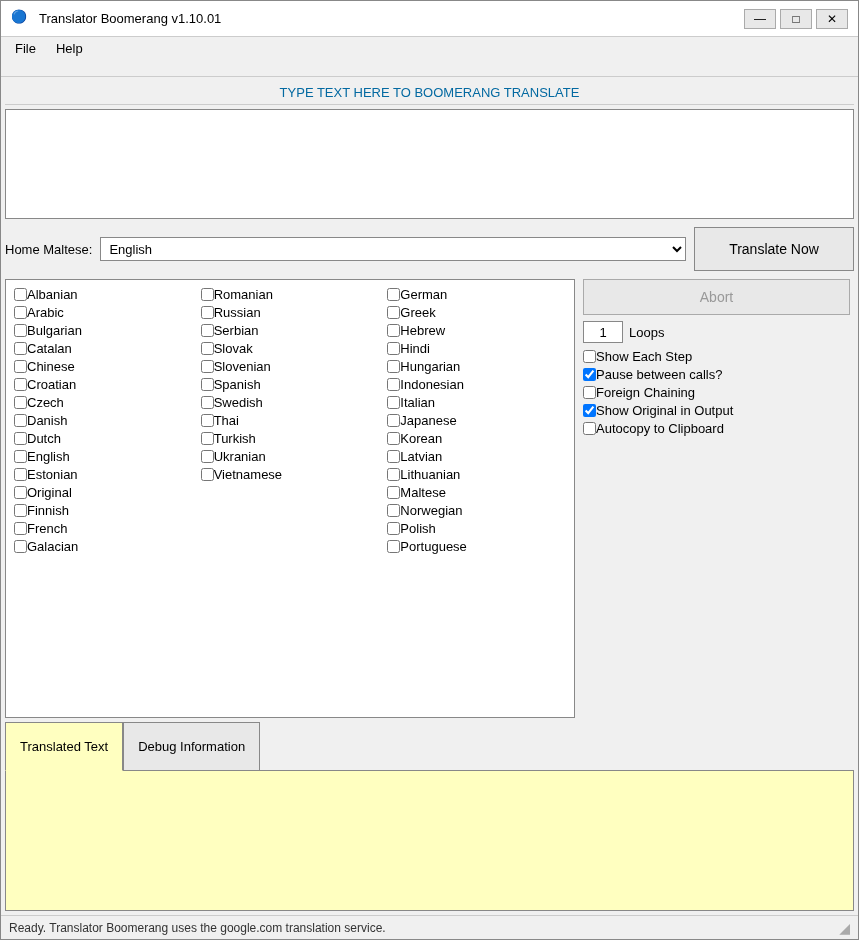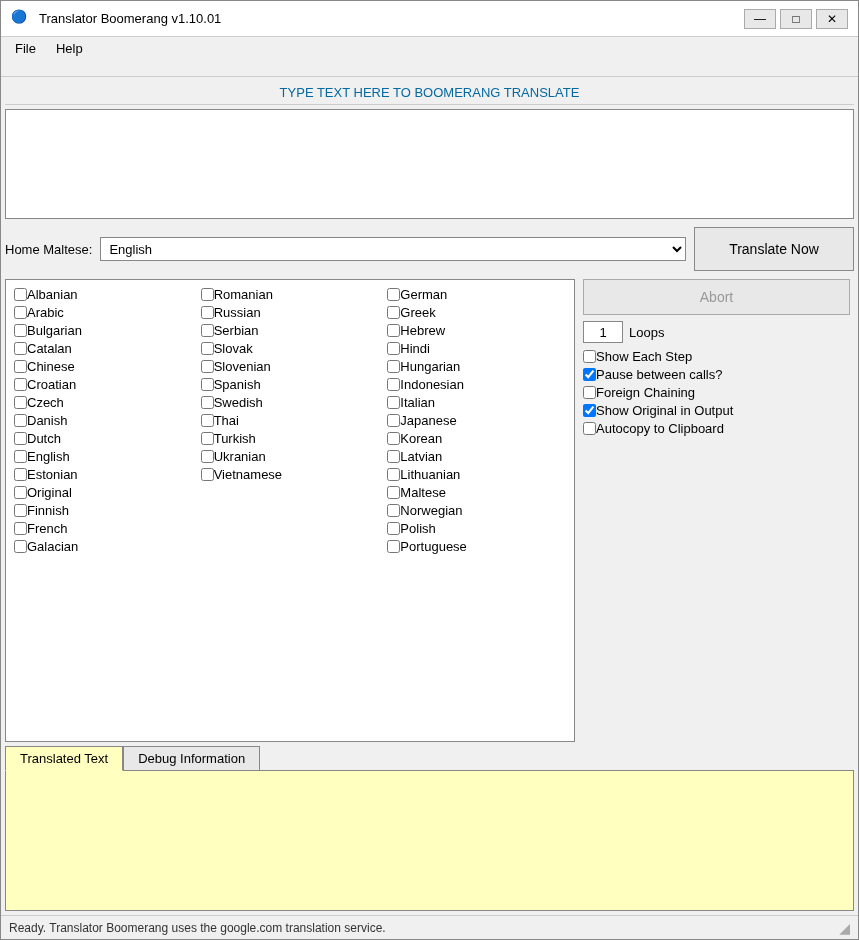--- a/index.html
+++ b/index.html
@@ -216,21 +216,21 @@
       display: flex;
       flex-direction: column;
       flex: 0 0 auto;
     }
     .tab-bar {
       display: flex;
       border-bottom: 1px solid #888;
       gap: 0;
     }
     .tab {
-      padding: 4px 14px;
+      padding: 16px 14px;
       border: 1px solid #888;
       border-bottom: none;
       background: #e8e8e8;
       cursor: pointer;
       font-size: 13px;
     }
     .tab.active {
       background: #ffffc0;
       border-bottom: 1px solid #ffffc0;
       margin-bottom: -1px;

